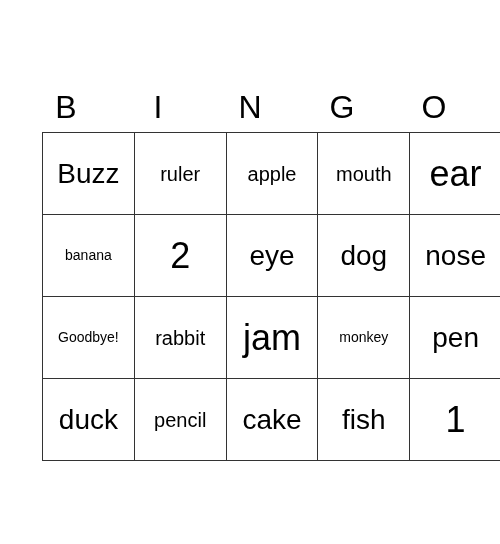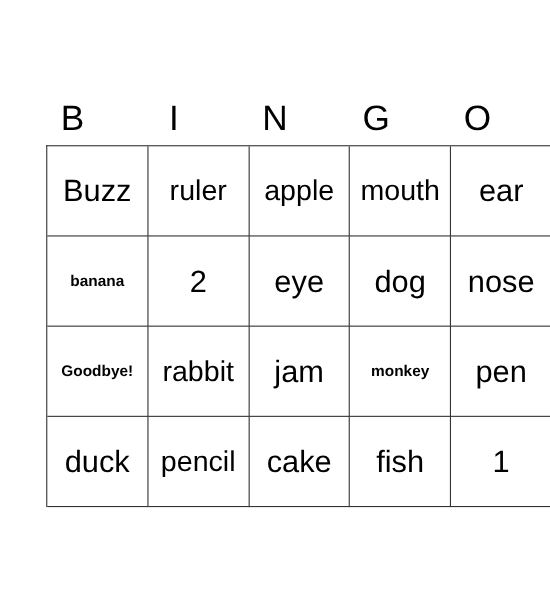--- a/index.html
+++ b/index.html
@@ -53,35 +53,34 @@
       border-bottom: 1.5px solid #333;
       display: flex;
       align-items: center;
       justify-content: center;
       min-height: 82px;
       text-align: center;
       padding: 4px;
     }
 
     .cell-text {
-      font-size: 26px;
+      font-size: 20px;
       line-height: 1.2;
     }
 
     .cell-text.small {
       font-size: 14px;
-      font-weight: bold;
     }
 
     .cell-text.large {
       font-size: 28px;
     }
 
     .cell-text.xlarge {
-      font-size: 28px;
+      font-size: 36px;
     }
   </style>
 </head>
 <body>
 
 <div class="bingo-container">
   <div class="bingo-header">
   <div class="header-cell">B</div>
       <div class="header-cell">I</div>
       <div class="header-cell">N</div>

